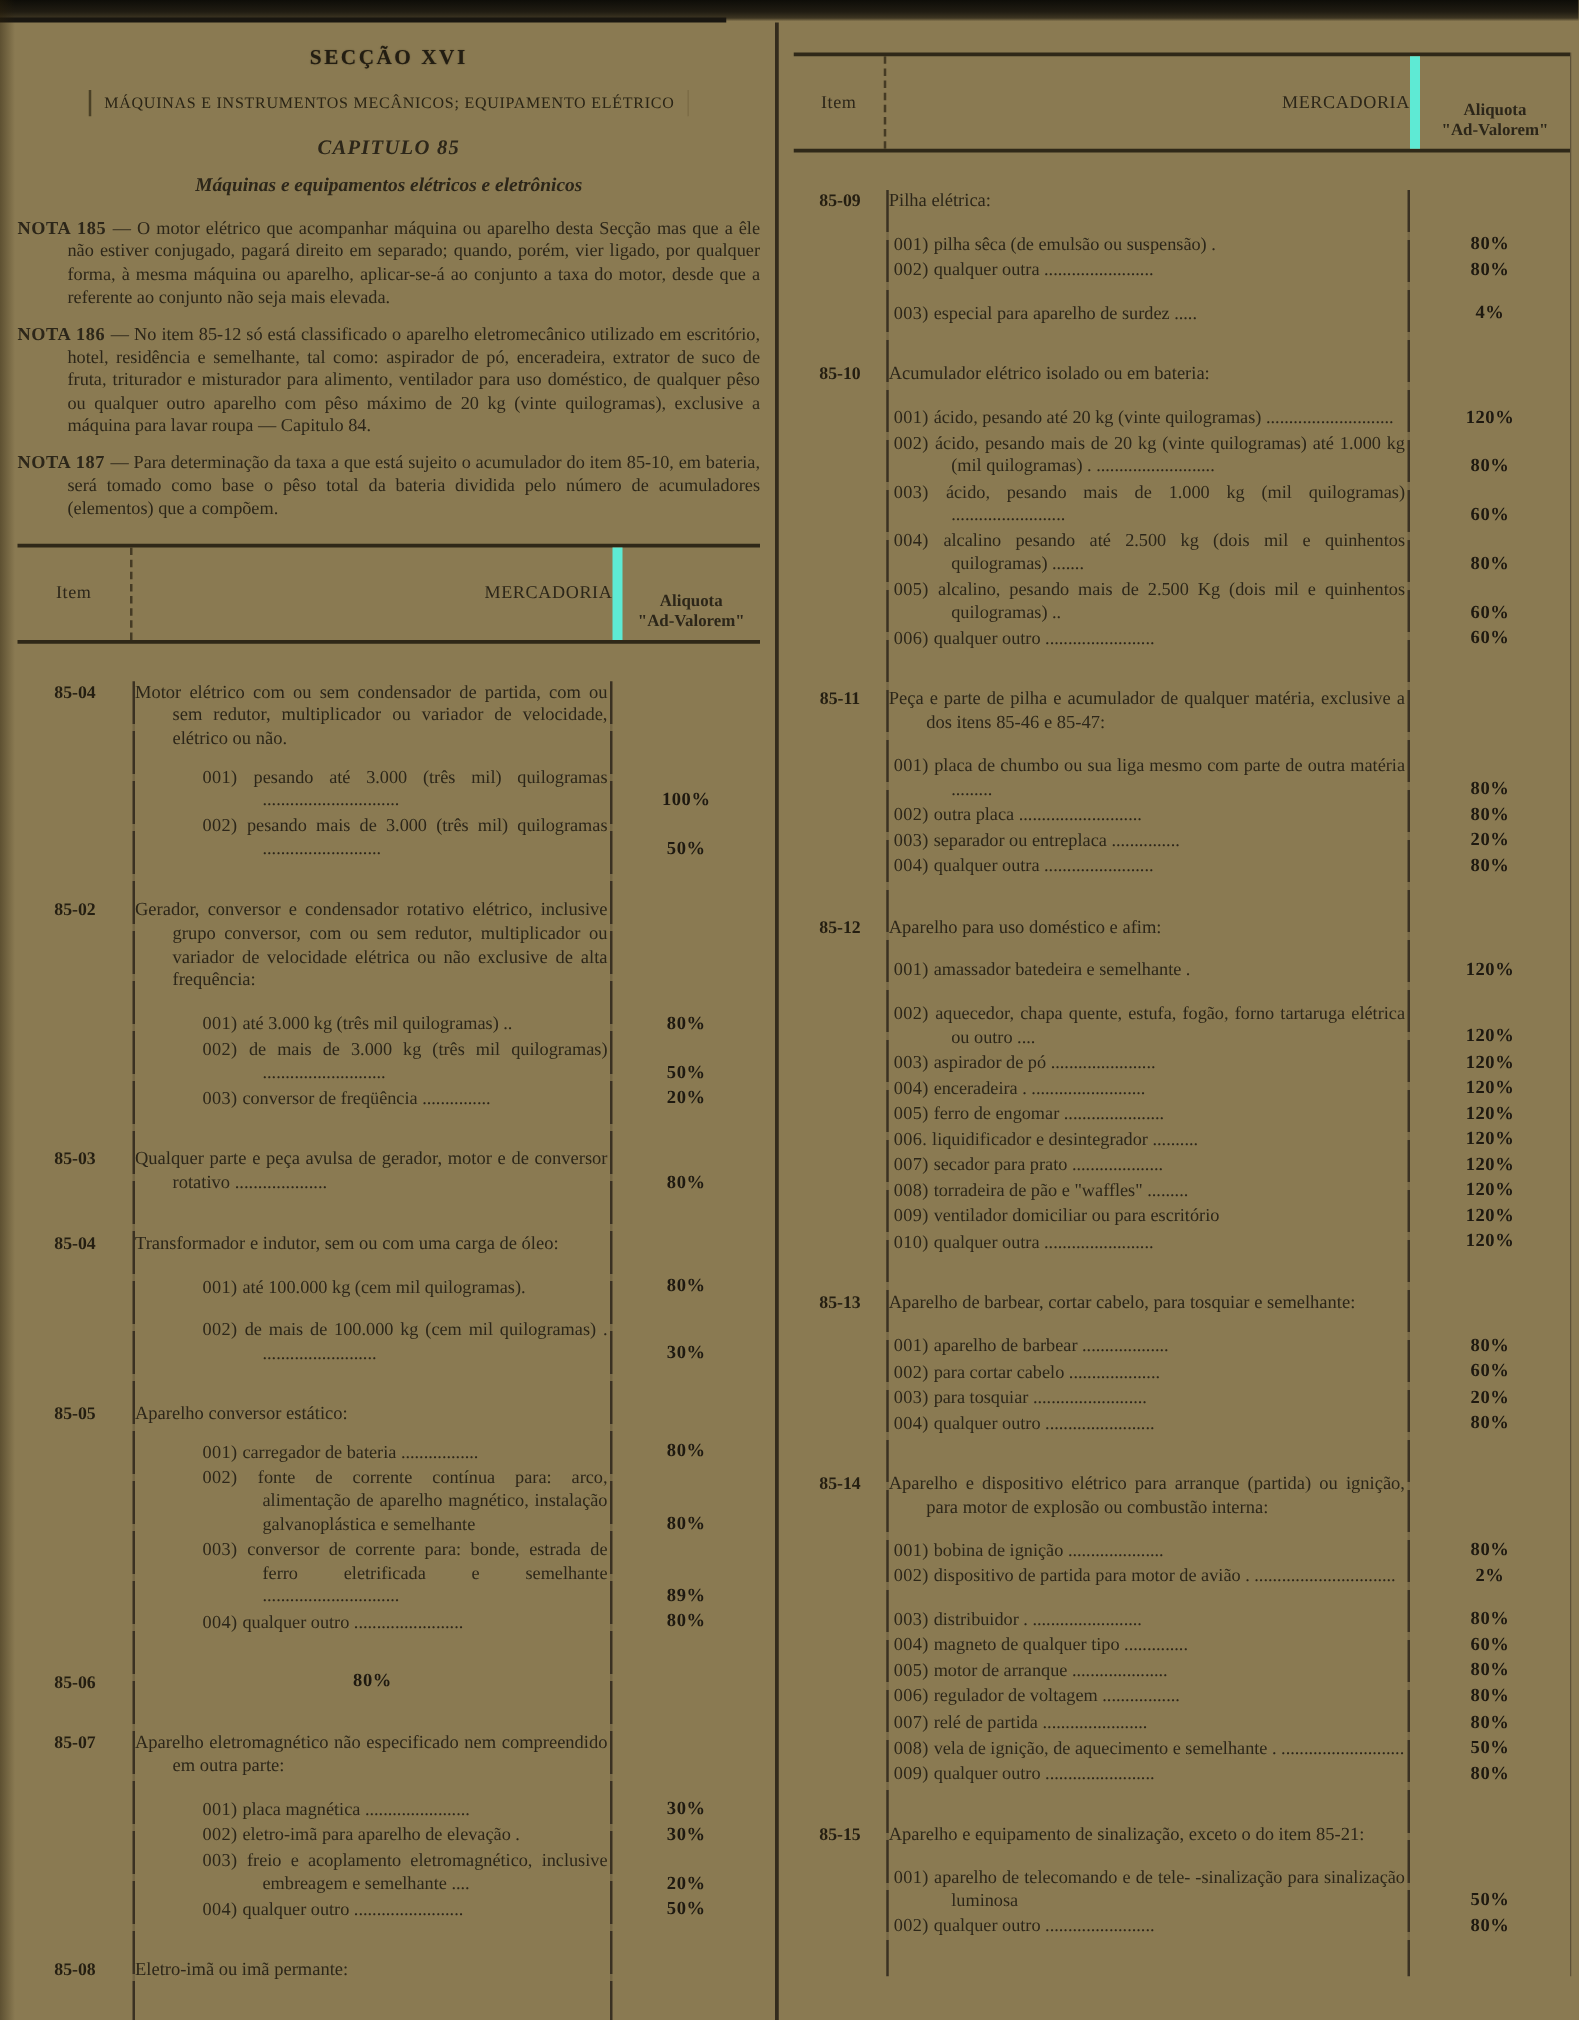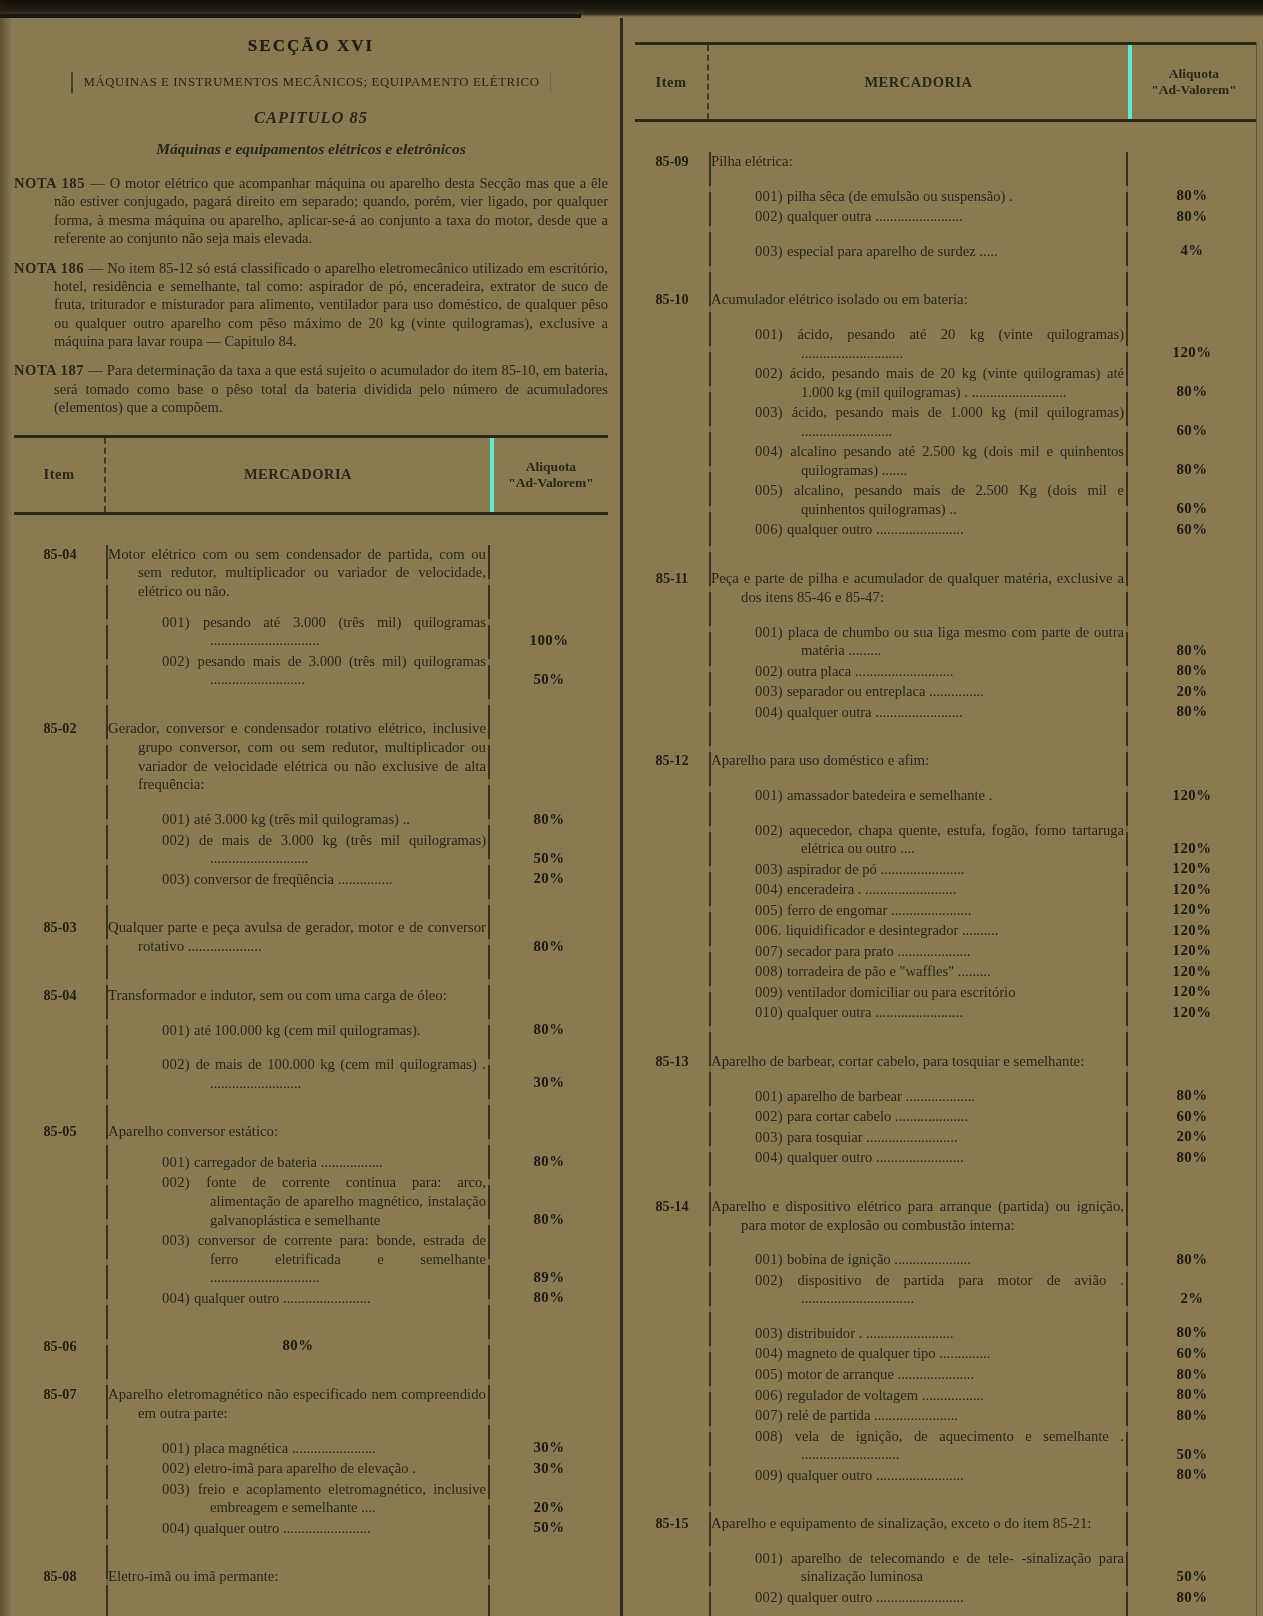--- a/index.html
+++ b/index.html
@@ -57,26 +57,26 @@
   .note-label{font-weight:bold;letter-spacing:.5px;}
 
   
   .tbl{margin-top:18px;}
   .thead{
     display:grid;border-top:3px solid #2f2818;border-bottom:3px solid #2f2818;
     min-height:74px;align-items:center;
   }
   .tbl-left .thead{grid-template-columns:92px 1fr 118px;}
   .tbl-right .thead{grid-template-columns:74px 1fr 128px;}
-  .h-item,.h-merc{font-weight:bold;font-size:14.5px;text-align:center;letter-spacing:.5px;}
+  .h-item,.h-merc{font-weight:normal;font-size:14.5px;text-align:right;letter-spacing:.5px;}
   .h-item{border-right:2px dashed #453b24;align-self:stretch;display:flex;align-items:center;justify-content:center;}
   .h-merc{align-self:center;}
   .h-rate{
-    border-left:4px solid #5eead4;align-self:stretch;
-    display:flex;flex-direction:column;align-items:center;justify-content:center;
+    border-left:8px solid #5eead4;align-self:stretch;
+    display:flex;flex-direction:column;align-items:center;justify-content:flex-end;
     font-weight:bold;font-size:13.5px;padding:7px 2px;text-align:center;
   }
   .tbody{position:relative;padding-bottom:30px;}
   .vline{position:absolute;top:0;bottom:0;width:2px;z-index:1;
     background:repeating-linear-gradient(180deg,#3a3122 0 34px,rgba(58,49,34,.25) 34px 40px);}
   .tbl-left .vl1{left:92px;}
   .tbl-left .vl2{right:118px;}
   .tbl-right .vl1{left:74px;}
   .tbl-right .vl2{right:128px;}
   .tbl-right{border-right:1px solid rgba(58,49,34,.55);}
@@ -86,21 +86,21 @@
   .tbl-right .item{grid-template-columns:74px 1fr 128px;}
   .c-code{font-weight:bold;font-size:14.2px;text-align:center;padding-top:1px;color:#241e11;}
   .c-desc{
     font-size:14.8px;line-height:1.27;text-align:justify;
     padding-left:32px;text-indent:-30px;padding-right:4px;
   }
   .c-sub{
     font-size:14.6px;line-height:1.27;text-align:justify;
     padding-left:104px;text-indent:-48px;padding-right:4px;margin-top:2px;
   }
-  .tbl-right .c-sub{padding-left:92px;text-indent:-46px;font-family:Liberation Serif, serif;}
+  .tbl-right .c-sub{padding-left:52px;text-indent:-46px;font-family:Liberation Serif, serif;}
   .sub-code{letter-spacing:.3px;}
   .c-rate{
     align-self:end;text-align:center;font-weight:bold;font-size:14.8px;
     color:#1e1910;letter-spacing:.5px;padding-bottom:1px;
   }
   .spacer{grid-column:1 / -1;height:14px;}
   .subgap{grid-column:1 / -1;height:10px;}
 </style>
 </head>
 <body>

